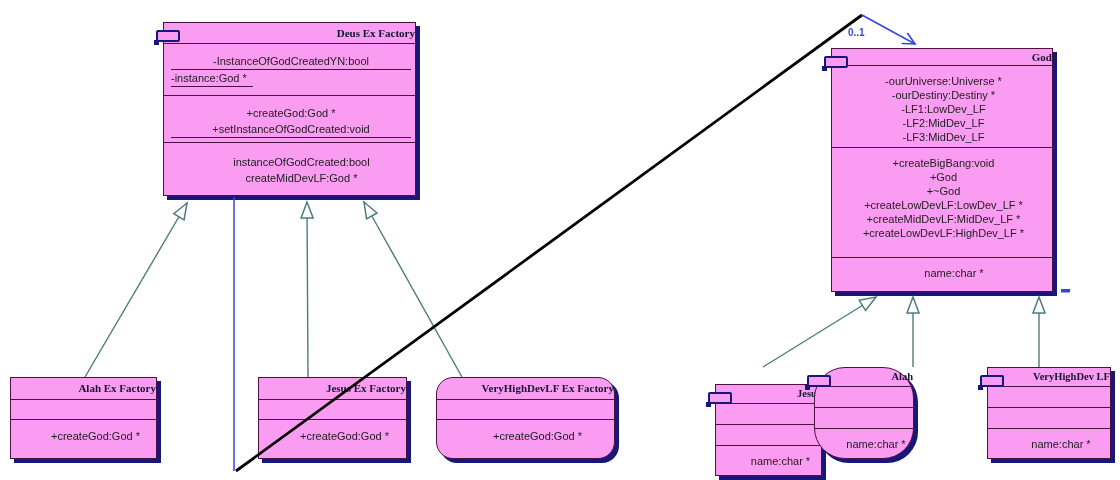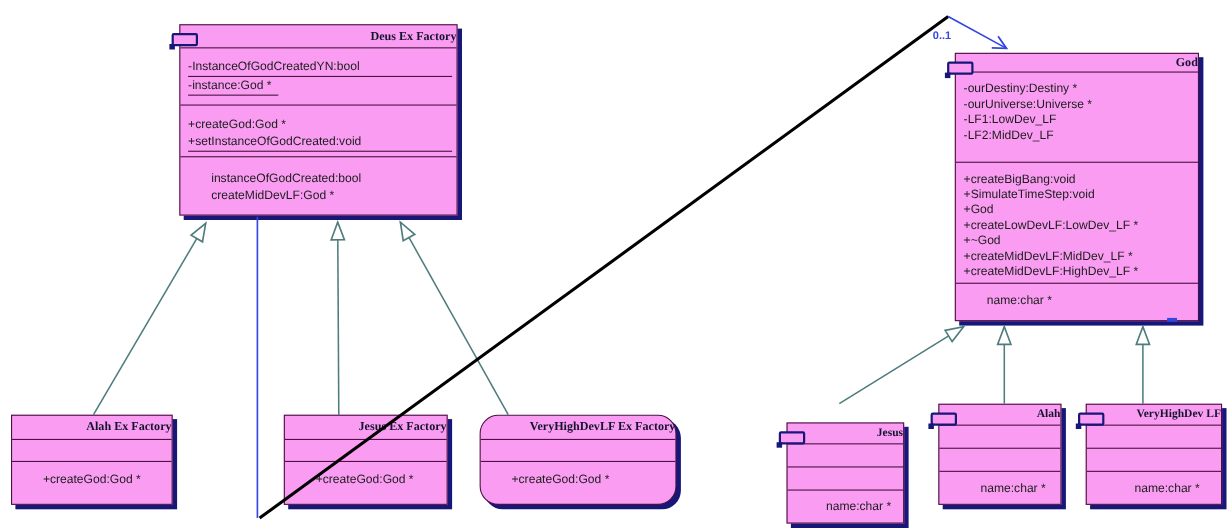--- a/index.html
+++ b/index.html
@@ -22,20 +22,21 @@
     overflow:hidden;white-space:nowrap;font-family:Liberation Serif, serif;
   }
   .compartment{
     box-sizing:border-box;padding:0 4px 0 7px;overflow:hidden;
     border-bottom:1.3px solid var(--box-border,#4a1240);
   }
   .compartment:last-child{border-bottom:none;margin-left:21px;}
   .mrow{
     font-size:11px;color:var(--member-text,#1c1c1c);
     white-space:nowrap;
+    text-align:center;
   }
   .u-full{border-bottom:1.2px solid var(--box-border,#4a1240);}
   .u-text{width:fit-content;border-bottom:1.2px solid var(--box-border,#4a1240);padding-right:6px;}
   
   .cicon{
     position:absolute;left:-8px;top:7px;width:20px;height:8px;
     background:var(--box-fill,#fa9df2);
     border:2px solid var(--box-shadow,#17177a);
     border-radius:2px;z-index:3;
   }
@@ -44,37 +45,37 @@
     background:var(--box-shadow,#17177a);
   }
   
   .c-deus{left:163px;top:22px;width:253px;height:174px;}
   .c-deus .ctitle{height:20px;line-height:20px;}
   .c-deus .cp-a{height:52px;padding-top:9px;}
   .c-deus .cp-m{height:47px;padding-top:9px;}
   .c-deus .cp-p{height:51px;padding-top:11px;}
   .c-deus .mrow{line-height:16px;}
 
-  .c-god{left:868px;top:48px;width:222px;height:244px;}
+  .c-god{left:831px;top:48px;width:222px;height:244px;}
   .c-god .ctitle{height:16px;line-height:16px;}
   .c-god .cp-a{height:82px;padding-top:8px;}
   .c-god .cp-m{height:110px;padding-top:8px;}
   .c-god .cp-p{height:32px;padding-top:8px;}
   .c-god .mrow{line-height:14px;}
 
   .c-alahf{left:10px;top:377px;width:147px;height:82px;}
   .c-jesusf{left:258px;top:377px;width:149px;height:82px;}
   .c-vhdf{left:436px;top:377px;width:179px;height:82px;border-radius:17px;}
   .c-alahf .ctitle,.c-jesusf .ctitle,.c-vhdf .ctitle{height:21px;line-height:21px;}
   .c-alahf .cp-a,.c-jesusf .cp-a,.c-vhdf .cp-a{height:20px;}
   .c-alahf .cp-m,.c-jesusf .cp-m,.c-vhdf .cp-m{height:37px;padding-top:9px;}
   .c-alahf .mrow,.c-jesusf .mrow,.c-vhdf .mrow{line-height:14px;}
 
   .c-jesus{left:715px;top:384px;width:107px;height:92px;}
-  .c-alah{left:853px;top:367px;width:112px;height:92px;}
+  .c-alah{left:814px;top:367px;width:100px;height:92px;border-radius:31px;}
   .c-vhd{left:987px;top:367px;width:124px;height:92px;}
   .c-jesus .ctitle,.c-alah .ctitle,.c-vhd .ctitle{height:18px;line-height:18px;font-size:10.5px;}
   .c-jesus .cp-a,.c-alah .cp-a,.c-vhd .cp-a{height:21px;}
   .c-jesus .cp-m,.c-alah .cp-m,.c-vhd .cp-m{height:21px;}
   .c-jesus .cp-p,.c-alah .cp-p,.c-vhd .cp-p{height:28px;padding-top:8px;}
   .c-jesus .mrow,.c-alah .mrow,.c-vhd .mrow{line-height:14px;text-align:center;}
 
   
   .wires{position:absolute;left:0;top:0;width:1120px;height:480px;z-index:5;pointer-events:none;}
   .gen-line{stroke:var(--generalization-line,#4e7c7c);stroke-width:1.4;fill:none;}
@@ -133,33 +134,33 @@
     <div class="compartment cp-p">
         <div class="mrow">instanceOfGodCreated:bool</div>
         <div class="mrow">createMidDevLF:God *</div>
       </div>
   </div>
 
   <div class="uml-class c-god">
     <span class="cicon"></span>
     <div class="ctitle">God</div>
     <div class="compartment cp-a">
+        <div class="mrow">-ourUniverse:Universe *</div>
         <div class="mrow">-ourDestiny:Destiny *</div>
-        <div class="mrow">-ourUniverse:Universe *</div>
         <div class="mrow">-LF1:LowDev_LF</div>
         <div class="mrow">-LF2:MidDev_LF</div>
+        <div class="mrow">-LF3:MidDev_LF</div>
       </div>
     <div class="compartment cp-m">
         <div class="mrow">+createBigBang:void</div>
-        <div class="mrow">+SimulateTimeStep:void</div>
         <div class="mrow">+God</div>
+        <div class="mrow">+~God</div>
         <div class="mrow">+createLowDevLF:LowDev_LF *</div>
-        <div class="mrow">+~God</div>
         <div class="mrow">+createMidDevLF:MidDev_LF *</div>
-        <div class="mrow">+createMidDevLF:HighDev_LF *</div>
+        <div class="mrow">+createLowDevLF:HighDev_LF *</div>
       </div>
     <div class="compartment cp-p">
         <div class="mrow">name:char *</div>
       </div>
   </div>
 
   <div class="uml-class c-alahf">
     <div class="ctitle">Alah Ex Factory</div>
     <div class="compartment cp-a"></div>
     <div class="compartment cp-m">

